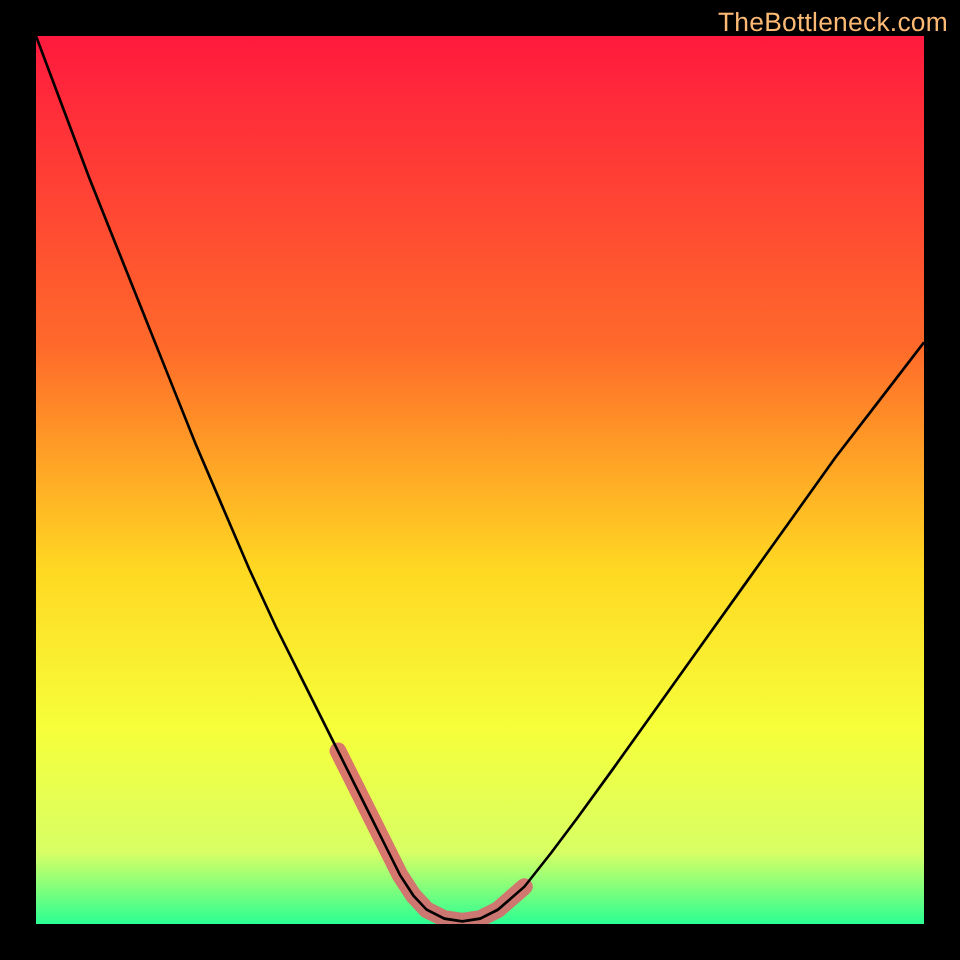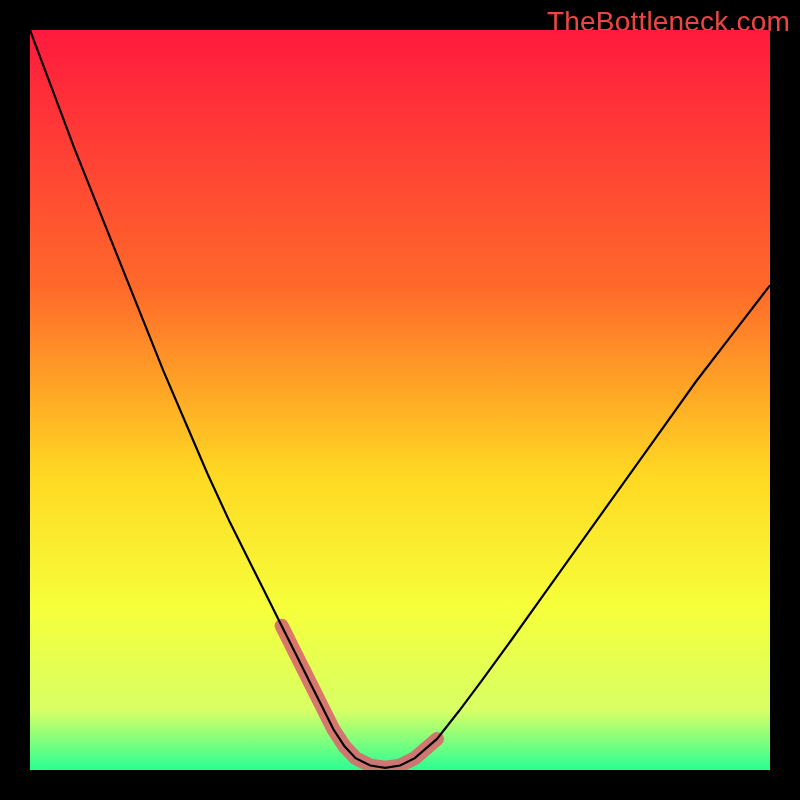--- a/index.html
+++ b/index.html
@@ -16,22 +16,22 @@
     left: 30px;
     top: 30px;
     width: 740px;
     height: 740px;
     box-sizing: border-box;
   }
   .watermark {
     position: absolute;
     top: 6px;
     right: 10px;
-    color: #ef4444;
-    font-size: 28px;
+    color: #fdba74;
+    font-size: 22px;
     font-weight: 500;
     letter-spacing: 0.2px;
     user-select: none;
   }
   svg {
     display: block;
   }
 </style>
 </head>
 <body>

